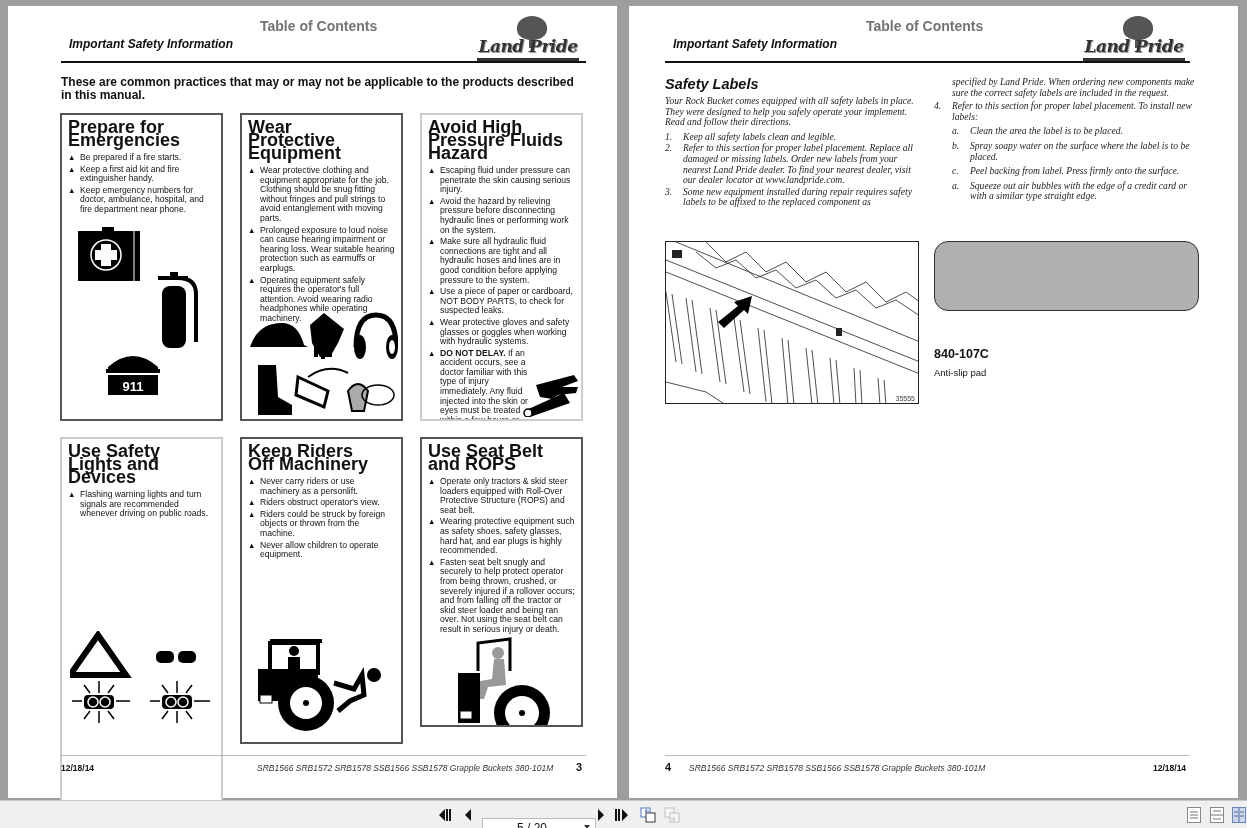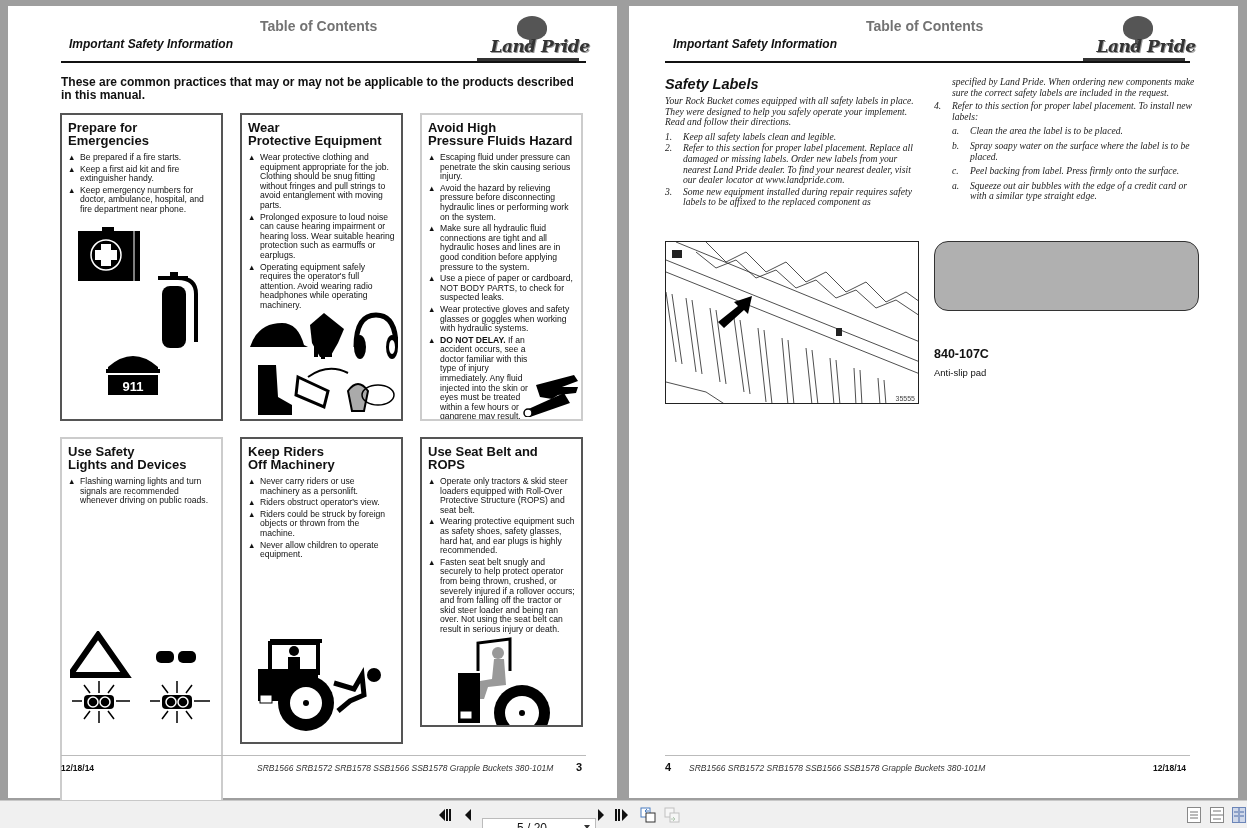--- a/index.html
+++ b/index.html
@@ -9,28 +9,28 @@
   .page { position: absolute; background: #fff; top: 6px; height: 792px; }
   .page.left { left: 8px; width: 609px; }
   .page.right { left: 629px; width: 609px; }
 
   .hdr-toc { position: absolute; top: 12px; font-weight: bold; color: #737373; font-size: 14px; }
   .hdr-sec { position: absolute; top: 31px; font-weight: bold; font-style: italic; font-size: 12px; }
   .hdr-rule { position: absolute; top: 55px; height: 2px; background: #111; }
   .logo { position: absolute; top: 10px; width: 110px; height: 46px; }
   .logo .tree { position: absolute; left: 44px; top: 0; width: 30px; height: 24px; background: #555; border-radius: 50% 50% 45% 45%; }
   .logo .trunk { position: absolute; left: 56px; top: 20px; width: 6px; height: 12px; background: #555; }
-  .logo .word { position: absolute; left: 0; top: 20px; width: 110px; text-align: center; font-family: "DejaVu Serif", serif; font-weight: bold; font-style: italic; font-size: 17px; color: #333; letter-spacing: -0.5px; text-shadow: 1px 1px 0 #999; margin-left: 12px; }
+  .logo .word { position: absolute; left: 0; top: 20px; width: 110px; text-align: center; font-family: "DejaVu Serif", serif; font-weight: bold; font-style: italic; font-size: 17px; color: #333; letter-spacing: -0.5px; text-shadow: 1px 1px 0 #999; }
   .logo .uline { position: absolute; left: 4px; top: 42px; width: 102px; height: 3px; background: #333; }
 
   .intro { position: absolute; left: 53px; top: 70px; width: 525px; font-weight: bold; font-size: 12px; line-height: 13px; }
 
   .card { position: absolute; border: 2px solid #555; background: #fff; padding: 6px 6px 0 6px; overflow: hidden; }
   .card.light { border-color: #ccc; }
-  .card h3 { font-size: 13px; font-weight: bold; line-height: 13px; margin-bottom: 6px; white-space: pre-line; }
+  .card h3 { font-size: 18px; font-weight: bold; line-height: 13px; margin-bottom: 6px; white-space: pre-line; }
   .card ul { list-style: none; }
   .card li { position: relative; padding-left: 12px; font-size: 8.6px; line-height: 9.6px; margin-bottom: 2px; }
   .card li::before { content: "▲"; position: absolute; left: 0; top: 0; font-size: 7.5px; }
   .card li b { font-weight: bold; }
 
   .pic { position: absolute; }
 
   .ftr-rule { position: absolute; top: 749px; height: 1px; background: #bbb; }
   .ftr { position: absolute; top: 757px; font-size: 8.5px; }
   .ftr.b { font-weight: bold; }

